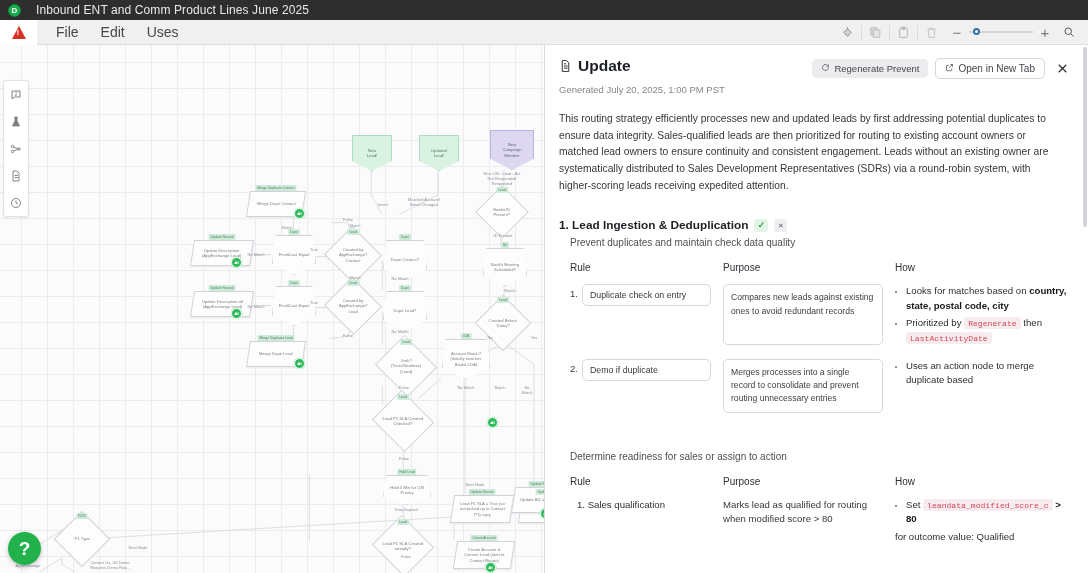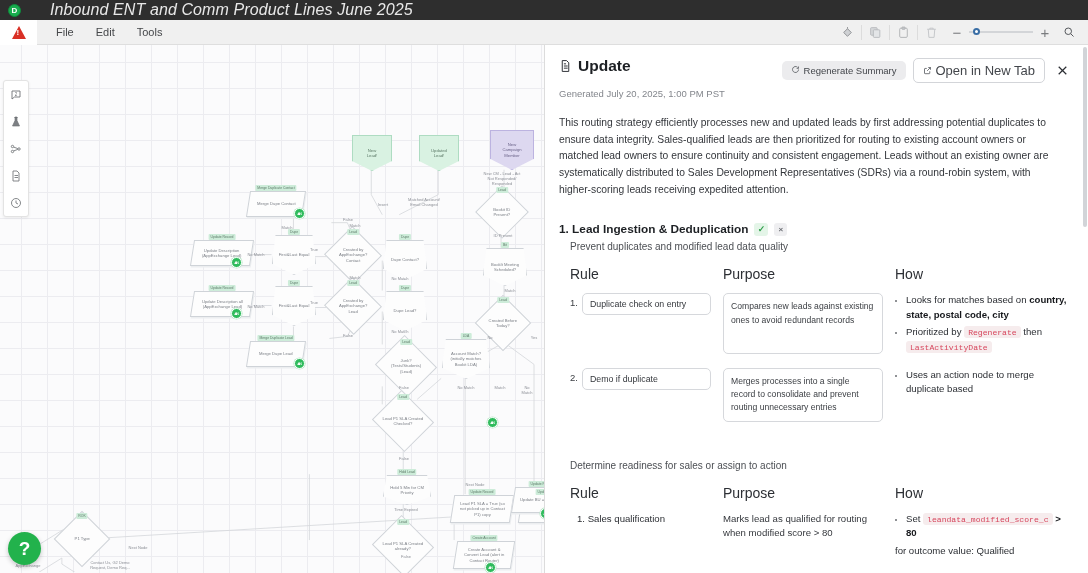--- a/index.html
+++ b/index.html
@@ -24,24 +24,23 @@
     width: 13px; height: 13px;
     border-radius: 50%;
     background: #18ad4e;
     display: flex; align-items: center; justify-content: center;
     color: #fff; font-size: 8px; font-weight: bold;
     flex: 0 0 auto;
     border: 1px solid #0e8c3c;
   }
   .titlebar-text {
     color: #e8e8e8;
-    font-size: 16px;
+    font-size: 12px;
     letter-spacing: 0.1px;
-    margin-left: 21px;
-    font-style: italic;
+    margin-left: 7px;
   }
 
   
   .menubar {
     height: 25px;
     background: #f0f0f0;
     display: flex;
     align-items: center;
     border-bottom: 1px solid #dedede;
     position: relative;
@@ -61,21 +60,21 @@
   }
   .alert-tri::after {
     content: "!";
     position: absolute;
     left: -2px; top: 3px;
     color: #fff; font-size: 8px; font-weight: bold;
     line-height: 1;
   }
   .menu-items { display: flex; align-items: center; gap: 0px; margin-left: 8px; }
   .menu-item {
-    font-size: 11px;
+    font-size: 14px;
     color: #45474a;
     padding: 4px 11px;
     cursor: default;
   }
   .toolbar-right {
     margin-left: auto;
     display: flex;
     align-items: center;
     height: 25px;
   }
@@ -258,21 +257,21 @@
     font-size: 9.5px;
     color: #43464b;
     padding: 4px 9px;
     display: flex; align-items: center; gap: 4px;
     font-family: "Liberation Sans", sans-serif;
   }
   .btn-outline {
     background: #ffffff;
     border: 1px solid #d3d5d9;
     border-radius: 5px;
-    font-size: 13px;
+    font-size: 10px;
     color: #43464b;
     padding: 4px 9px;
     display: flex; align-items: center; gap: 4px;
     font-family: "Liberation Sans", sans-serif;
   }
   .close-x {
     color: #2b2e33;
     padding: 0 2px 0 4px;
     display: flex; align-items: center;
   }
@@ -317,21 +316,21 @@
     font-size: 10px; color: #4c4f54;
     margin: 5px 0 0 11px;
   }
   .tbl {
     margin: 14px 0 0 11px;
     display: grid;
     grid-template-columns: 141px 160px 1fr;
     column-gap: 12px;
   }
   .th {
-    font-size: 14px;
+    font-size: 10px;
     color: #2c2f34;
     padding-bottom: 11px;
   }
   .rule-cell {
     display: flex; align-items: flex-start; gap: 4px;
     padding-bottom: 14px;
   }
   .rule-num { font-size: 9.5px; color: #3a3d42; padding-top: 4px; }
   .rule-box {
     border: 1px solid #d6d8dc;
@@ -398,21 +397,21 @@
   <div class="titlebar-text">Inbound ENT and Comm Product Lines June 2025</div>
 </div>
 
 <div class="menubar">
   <div class="alert-tab">
     <div class="alert-tri"></div>
   </div>
   <div class="menu-items">
     <div class="menu-item">File</div>
     <div class="menu-item">Edit</div>
-    <div class="menu-item">Tools</div>
+    <div class="menu-item">Uses</div>
   </div>
 
   <div class="toolbar-right">
     <div class="tb-icon">
       <svg width="13" height="13" viewBox="0 0 24 24" fill="none" stroke="#9b9da0" stroke-width="1.8">
         <path d="M5 12 L12 5 L19 12 L12 19 Z" fill="#cfd1d4" stroke="#8f9194"></path>
         <path d="M12 5 L12 2" stroke="#8f9194"></path>
       </svg>
     </div>
     <div class="tb-sep"></div>
@@ -716,21 +715,21 @@
           <span>Update</span>
         </div>
         <div class="head-actions">
           <button class="btn-gray">
             <span>
               <svg width="9" height="9" viewBox="0 0 24 24" fill="none" stroke="#5a5d62" stroke-width="2.2">
                 <path d="M20 12a8 8 0 1 1-2.5-5.8"></path>
                   <path d="M20 4v5h-5"></path>
               </svg>
             </span>
-            <span>Regenerate Summary</span>
+            <span>Regenerate Prevent</span>
           </button>
           <button class="btn-outline">
             <span>
               <svg width="9" height="9" viewBox="0 0 24 24" fill="none" stroke="#5a5d62" stroke-width="2.2">
                 <path d="M14 4h6v6"></path>
                   <path d="M20 4 L11 13"></path>
                   <path d="M18 14v5a1.5 1.5 0 0 1-1.5 1.5h-11A1.5 1.5 0 0 1 4 19V8a1.5 1.5 0 0 1 1.5-1.5H10"></path>
               </svg>
             </span>
             <span>Open in New Tab</span>
@@ -746,21 +745,21 @@
       <div class="generated">Generated July 20, 2025, 1:00 PM PST</div>
       <div class="sum-body">This routing strategy efficiently processes new and updated leads by first addressing potential duplicates to ensure data integrity. Sales-qualified leads are then prioritized for routing to existing account owners or matched lead owners to ensure continuity and consistent engagement. Leads without an existing owner are systematically distributed to Sales Development Representatives (SDRs) via a round-robin system, with higher-scoring leads receiving expedited attention.</div>
 
       <div id="sections-layer">
           <div class="section">
             <div class="sec-head">
               <span>1. Lead Ingestion &amp; Deduplication</span>
               <span class="chip-ok">✓</span>
               <span class="chip-x">×</span>
             </div>
-            <div class="sec-sub">Prevent duplicates and modified lead data quality</div>
+            <div class="sec-sub">Prevent duplicates and maintain check data quality</div>
             <div class="tbl">
               <div class="th">Rule</div>
               <div class="th">Purpose</div>
               <div class="th">How</div>
               <div class="rule-cell">
                 <span class="rule-num">1.</span>
                 <div class="rule-box">Duplicate check on entry</div>
               </div>
               <div class="purpose-box">Compares new leads against existing ones to avoid redundant records</div>
               <div class="how-cell">

